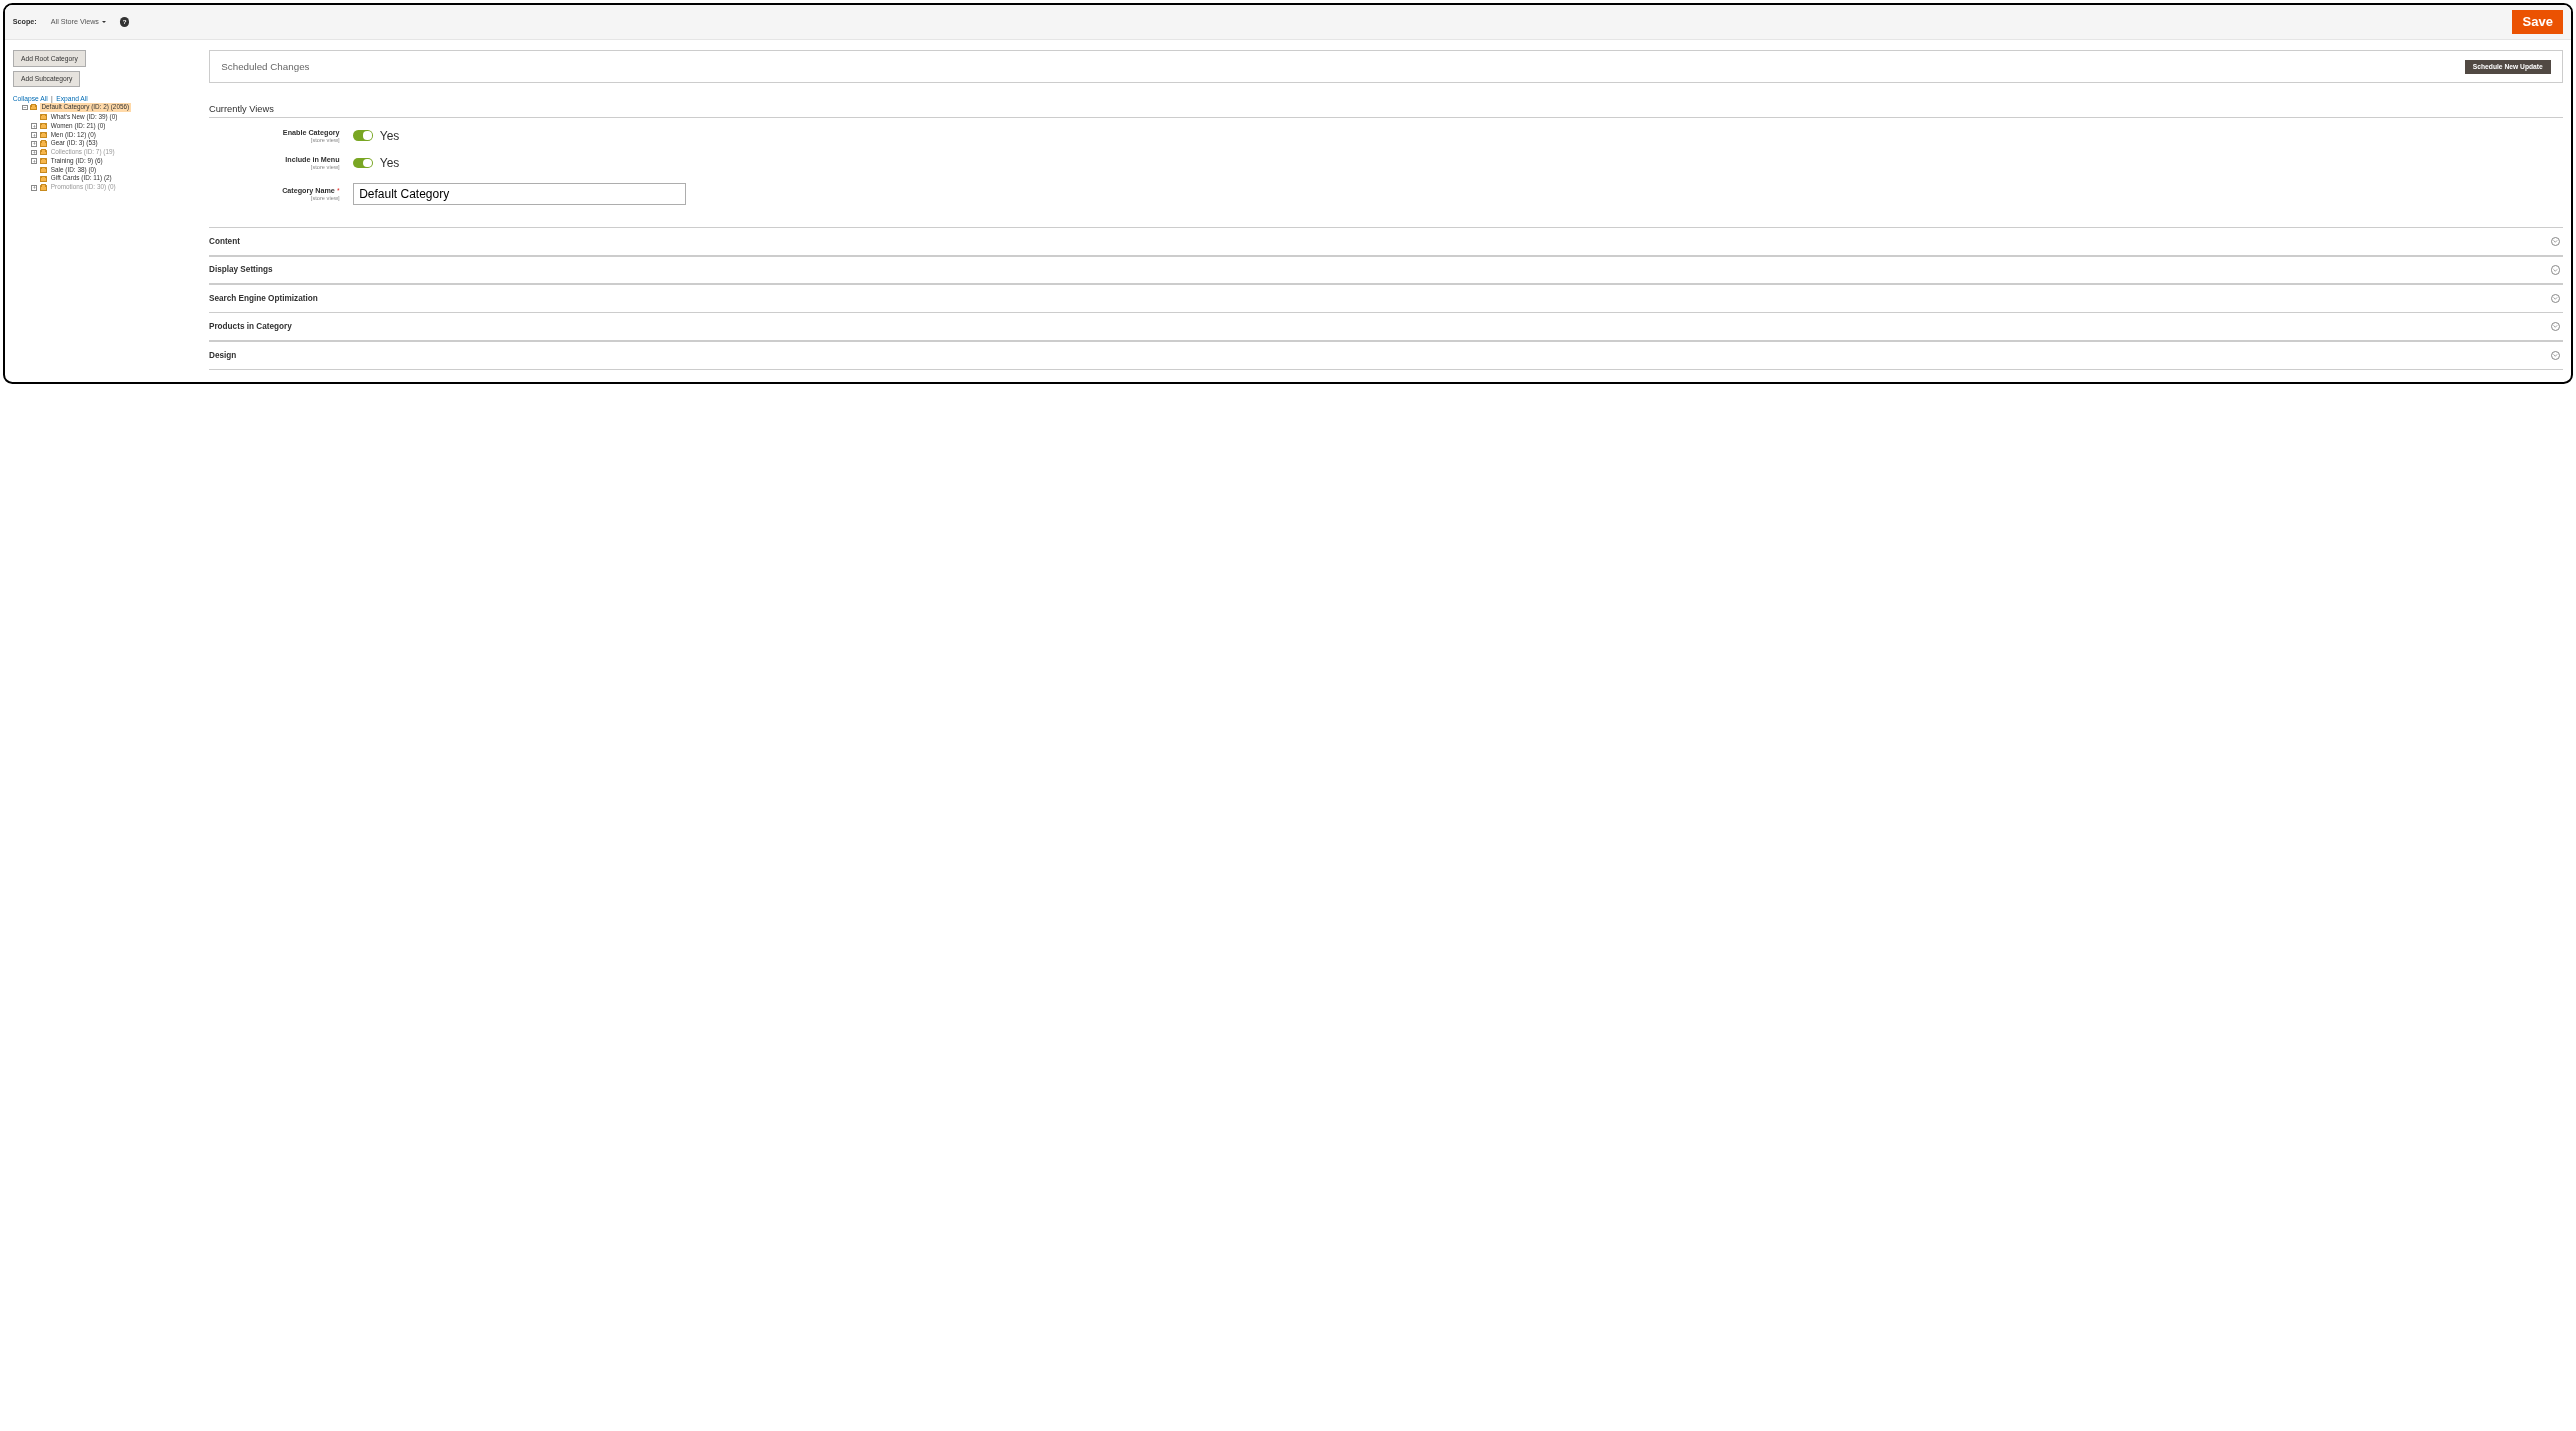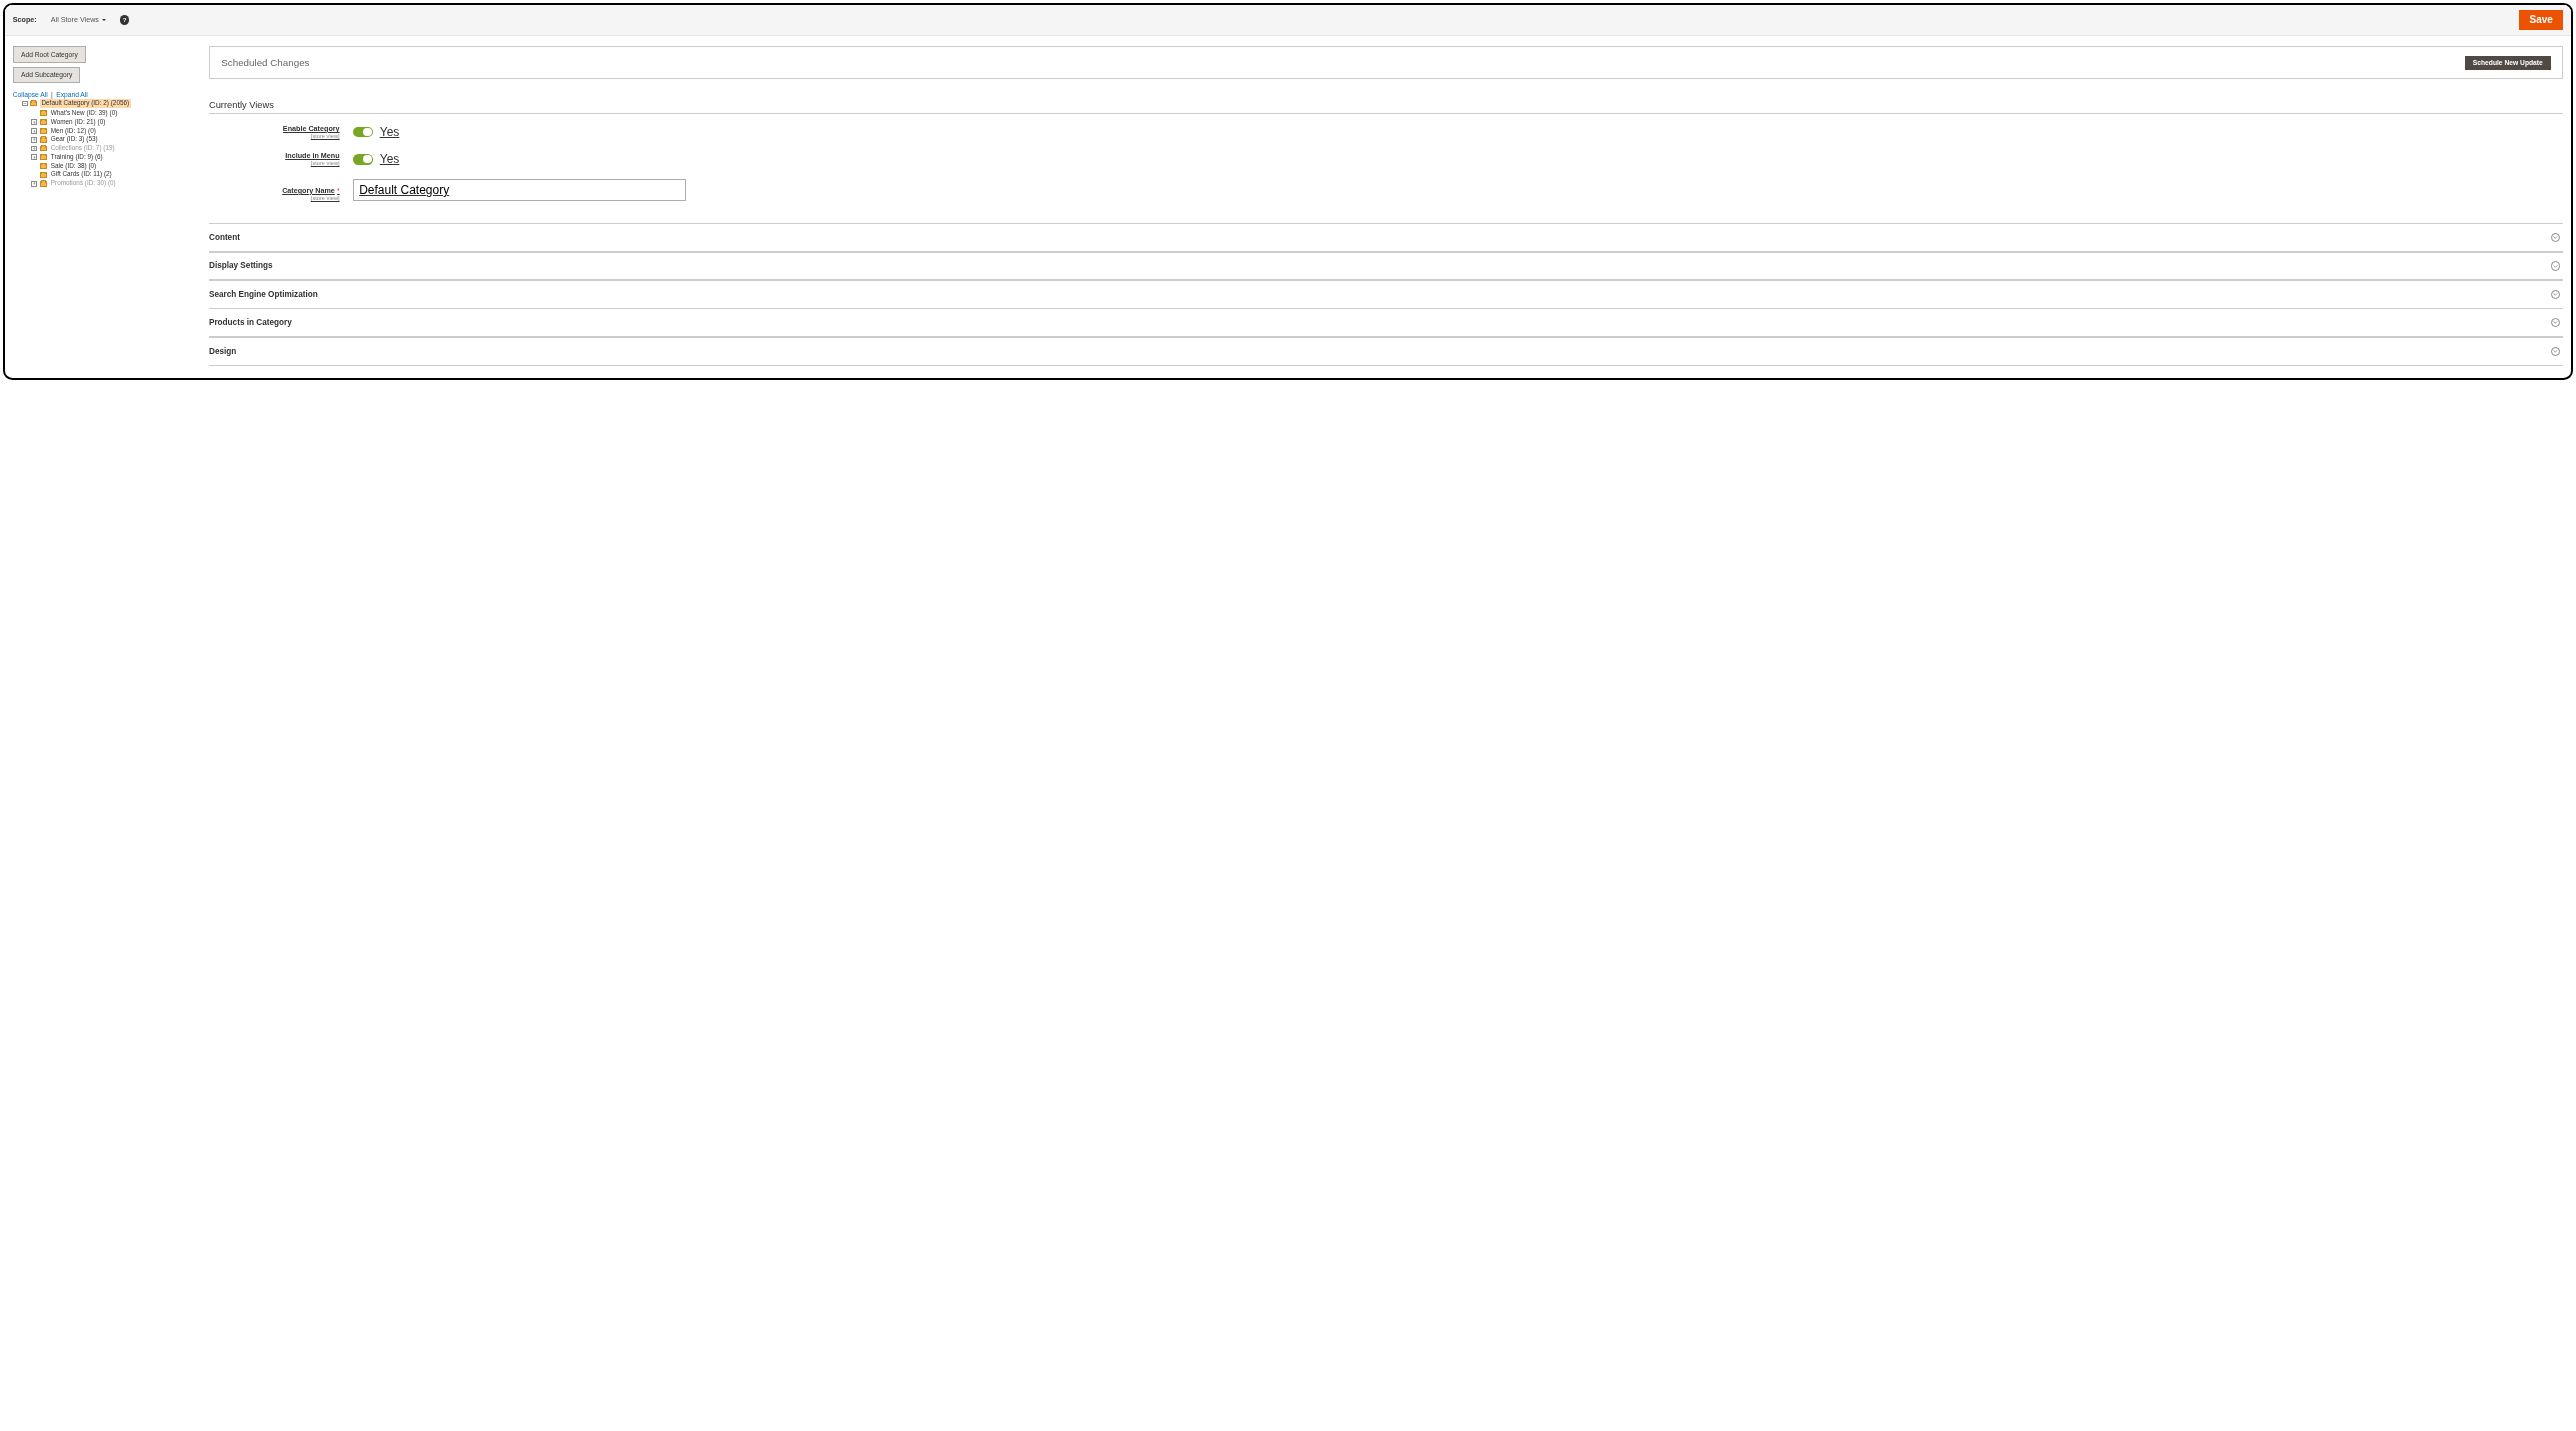--- a/index.html
+++ b/index.html
@@ -4,21 +4,21 @@
 <style>
   * { box-sizing: border-box; margin: 0; padding: 0; }
   html, body { font-family: 'Helvetica Neue', Helvetica, Arial, sans-serif; font-size: 7.2px; color: #333; background: #fff; }
   .frame { border: 2.1px solid #000; border-radius: 9.3px; margin: 2.6px; overflow: hidden; min-height: 371px; background:#fff; }
   .top-bar { display: flex; align-items: center; justify-content: space-between; padding: 5.2px 8.2px; border-bottom: 0.5px solid #e5e5e5; background:#f5f5f5; }
   .scope-group { display: flex; align-items: center; gap: 14px; }
   .scope-label { font-weight: 600; color: #303030; }
   .scope-select { display: inline-flex; align-items: center; gap: 3.1px; color: #555; cursor:pointer; }
   .caret-down-black { width:0;height:0;border-left:2.1px solid transparent;border-right:2.1px solid transparent;border-top:2.6px solid #333; display:inline-block;}
   .help-icon { width:9.3px;height:9.3px;border-radius:50%;background:#333;color:#fff;display:inline-flex;align-items:center;justify-content:center;font-size:6.2px;font-weight:bold;cursor:pointer; }
-  .btn-primary { background:#eb5202;color:#fff;border:none;padding:4.6px 10.3px;font-size:10px;font-weight:600;cursor:pointer; }
+  .btn-primary { background:#eb5202;color:#fff;border:none;padding:4.6px 10.3px;font-size:13px;font-weight:600;cursor:pointer; }
   .btn-secondary { background:#e6e3de;border:0.5px solid #adadad;color:#333;padding:3.6px 7.2px;font-size:6.7px;cursor:pointer; }
   .btn-dark { background:#514943;color:#fff;border:none;padding:3.6px 8.2px;font-size:6.7px;font-weight:600;cursor:pointer; }
 
   .body-row { display:flex; align-items:flex-start; padding: 10.3px 8.2px 12.4px 8.2px; gap: 5.2px; }
   .sidebar { width: 191px; flex-shrink:0; }
   .sidebar .btn-secondary { margin-bottom: 4.1px; display:block; }
   .tree-controls { margin-top:8.2px; font-size:6.7px; }
   .tree-controls a { color:#006bb4; text-decoration:none; cursor:pointer; }
   .tree-controls .sep { color:#555; margin:0 1.5px; }
 
@@ -33,21 +33,21 @@
   .node-label.selected { background:#ffd9a8; }
   .node-label.muted { color:#999; }
 
   .main { flex:1; }
   .panel { border:0.5px solid #ccc; padding:8.2px 11.3px; display:flex; align-items:center; justify-content:space-between; margin-bottom:20.6px; }
   .panel-title { font-size:9.8px; color:#666; font-weight:400; }
 
   .section-heading { font-size:9.3px; font-weight:400; color:#303030; margin-bottom:10.3px; padding-bottom:3.1px;}
   .section-heading.underlined { border-bottom:0.5px solid #ccc; }
 
-  .form-row { display:flex; align-items:flex-end; margin-bottom:12.4px;text-decoration:underline; }
+  .form-row { display:flex; align-items:center; margin-bottom:12.4px; }
   .form-label-col { width:144px; text-align:right; padding-right:13.4px; }
   .form-label { font-weight:600; color:#303030; font-size:7.2px; }
   .form-sublabel { font-size:5.7px; color:#888; display:block; }
   .req-star { color:#e02b27; margin-left:2.1px; font-size:6.7px; }
   .form-control-col { display:flex; align-items:center; gap:7.2px; }
 
   .toggle { width:19.6px;height:10.3px;border-radius:5.2px;background:#79a623;position:relative;cursor:pointer;display:inline-block; }
   .toggle::after { content:"";width:8.2px;height:8.2px;border-radius:50%;background:#fff;position:absolute;top:1px;right:1px; }
   .toggle-text { font-size:12px;color:#303030; }
   input.text { border:0.5px solid #adadad;padding:3.1px 5.2px;font-size:12px;width:333px; }

